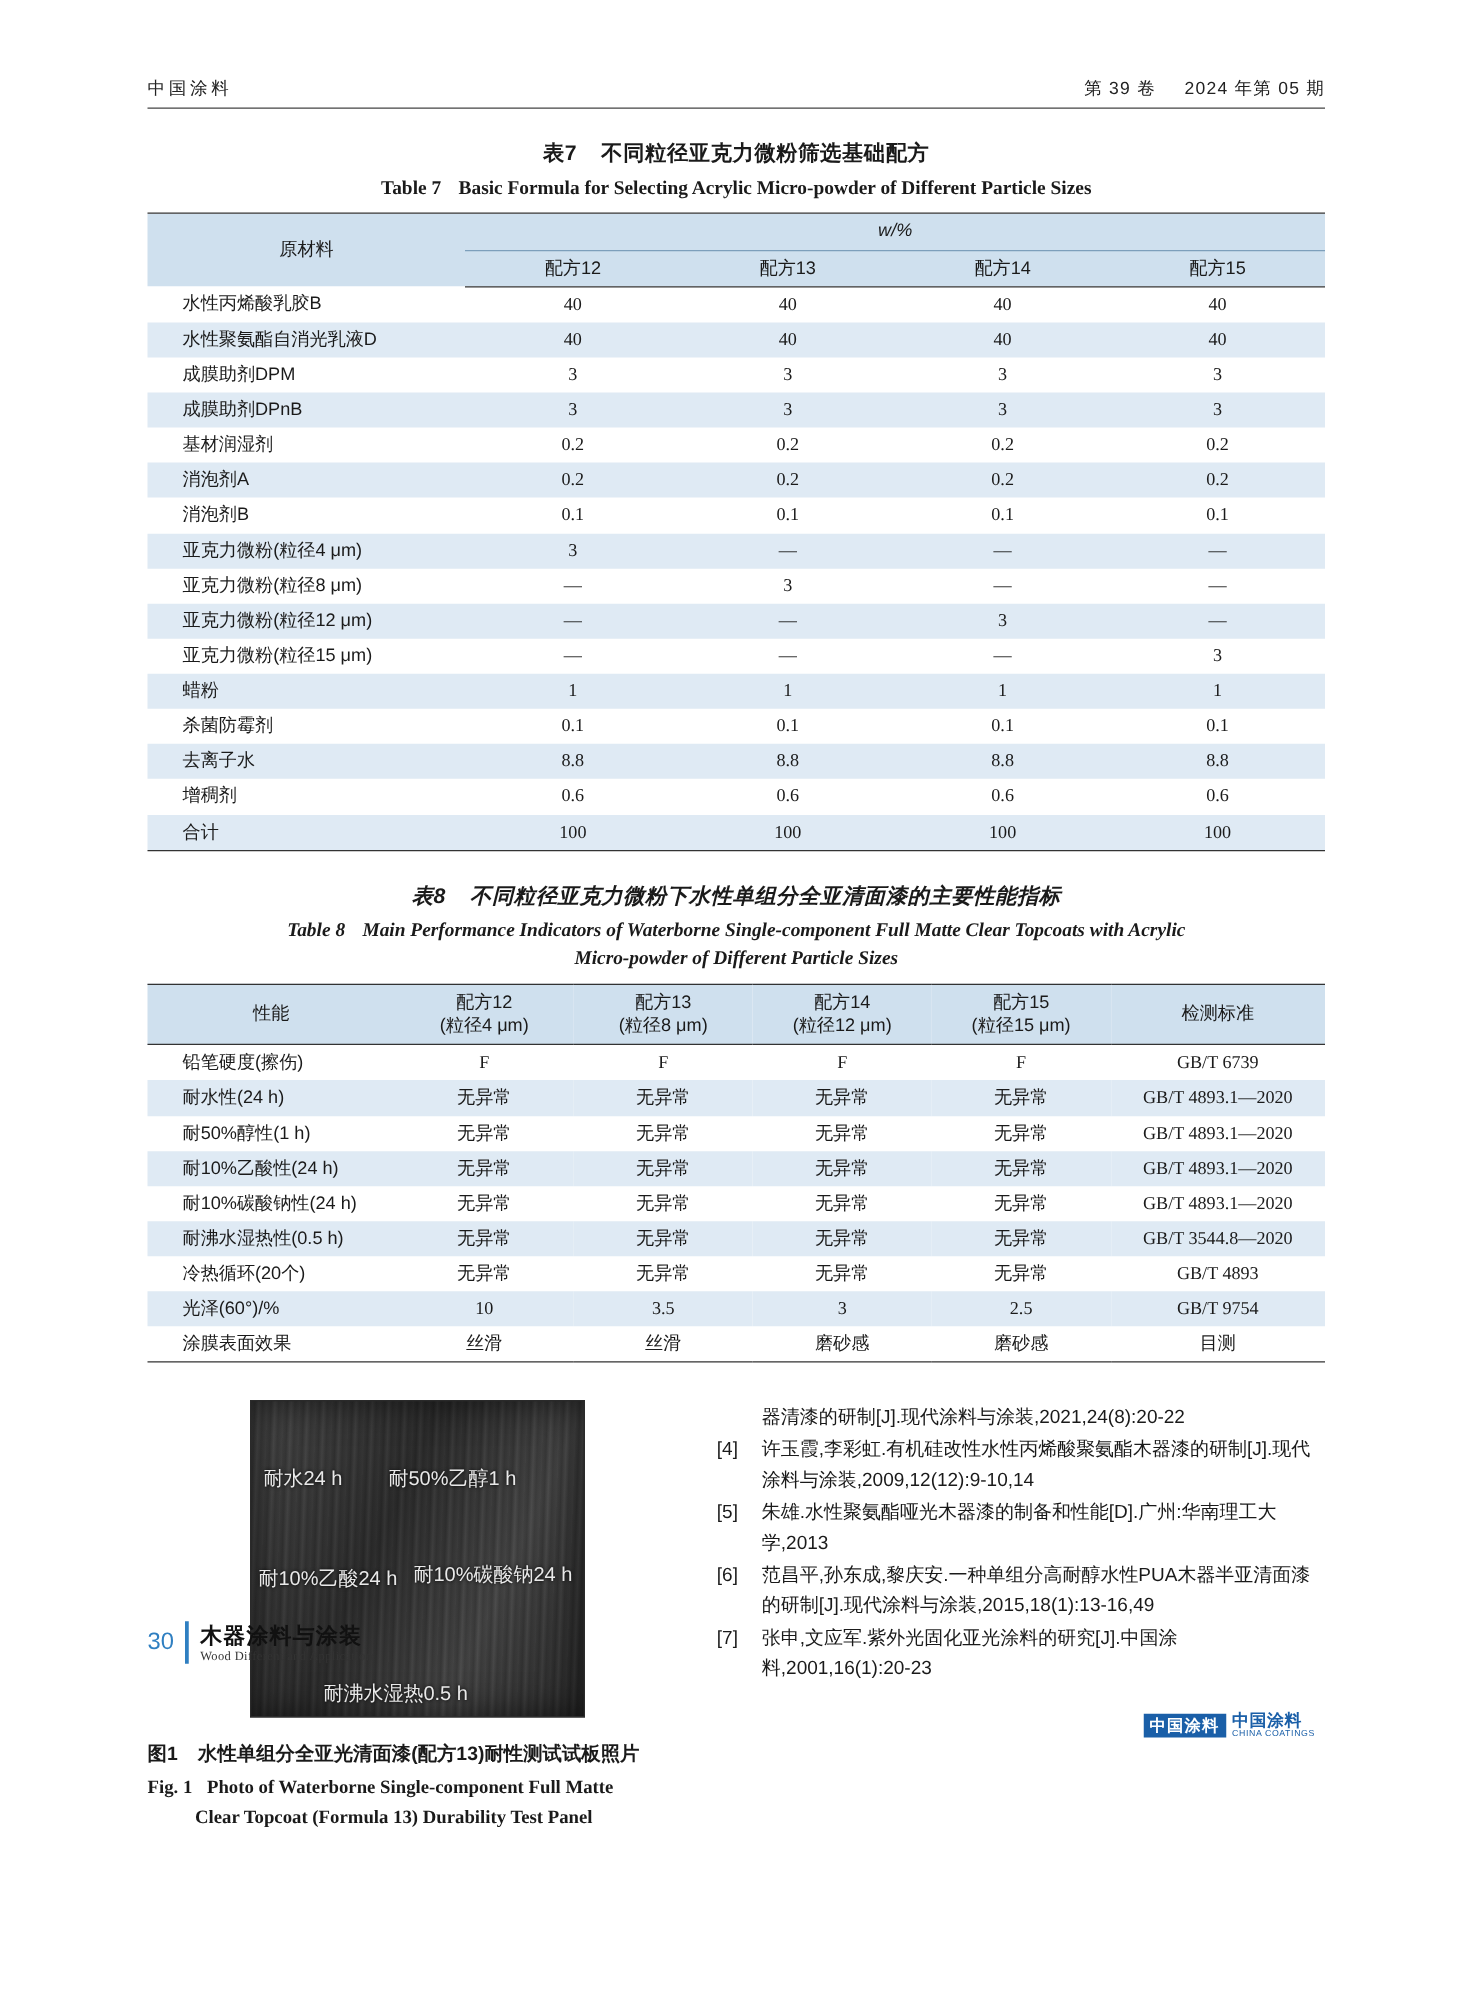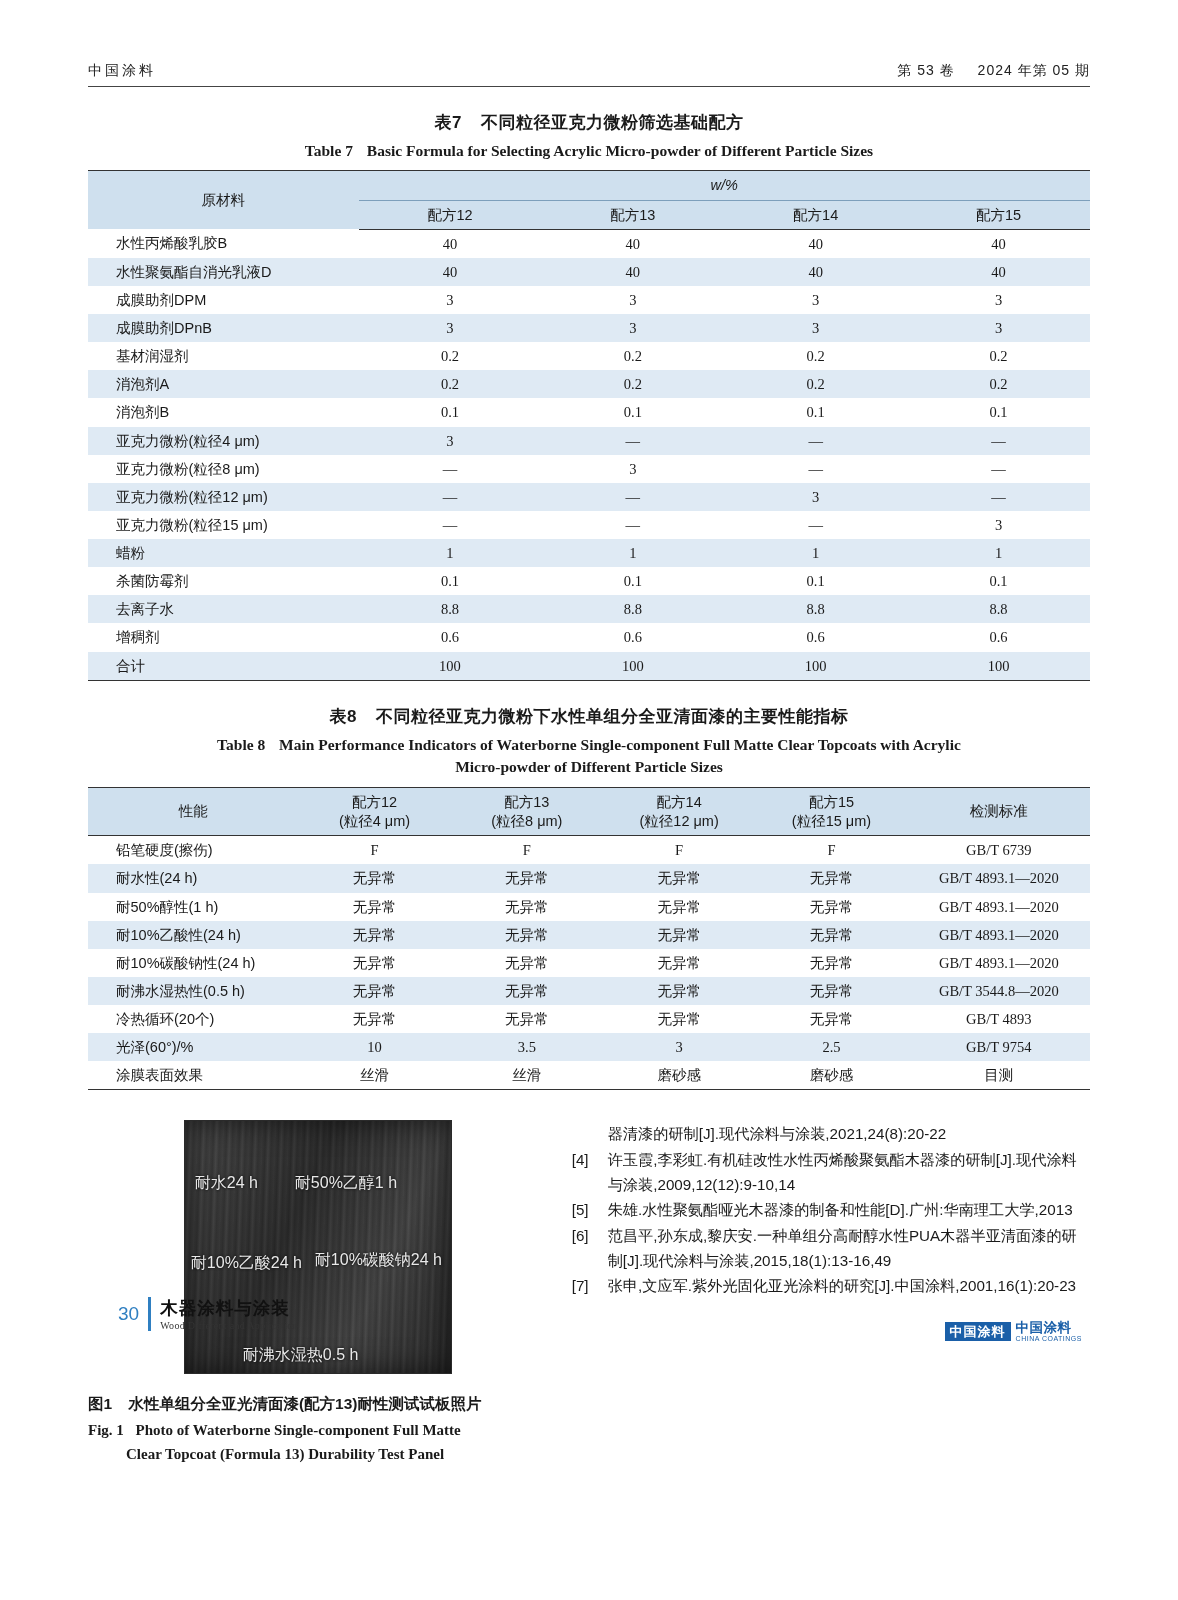--- a/index.html
+++ b/index.html
@@ -13,21 +13,21 @@
     font-family: "Liberation Serif", "DejaVu Serif", serif;
     color: #1a1a1a;
     position: relative;
     overflow: hidden;
   }
   .page {
     position: relative;
     width: 1178px;
     height: 1377px;
     box-sizing: border-box;
-    padding: 0 88px;
+    padding: 0 118px;
   }
 
   
   .runhead {
     display: flex;
     justify-content: space-between;
     align-items: flex-end;
     padding-top: 62px;
     padding-bottom: 6px;
     border-bottom: 1.2px solid #444;
@@ -270,21 +270,21 @@
   }
 </style>
 </head>
 <body>
 
 <div class="page">
 
   <div class="runhead">
     <div class="left">中国涂料</div>
     <div class="right">
-      <span class="vol">第 53 卷</span>
+      <span class="vol">第 39 卷</span>
       <span>2024 年第 05 期</span>
     </div>
   </div>
 
   <div class="cap">
     <div class="cn">
       <span class="lbl">表7</span>
       <span>不同粒径亚克力微粉筛选基础配方</span>
     </div>
     <div class="en">
@@ -422,21 +422,21 @@
       <tr class="alt">
         <td class="name">合计</td>
         <td>100</td>
         <td>100</td>
         <td>100</td>
         <td>100</td>
       </tr>
     </tbody>
   </table>
 
-  <div class="cap" style="">
+  <div class="cap" style="font-style:italic;">
     <div class="cn">
       <span class="lbl">表8</span>
       <span>不同粒径亚克力微粉下水性单组分全亚清面漆的主要性能指标</span>
     </div>
     <div class="en">
       <span class="lbl">Table 8</span>
       <span>Main Performance Indicators of Waterborne Single-component Full Matte Clear Topcoats with Acrylic</span>
       <div>Micro-powder of Different Particle Sizes</div>
     </div>
   </div>

